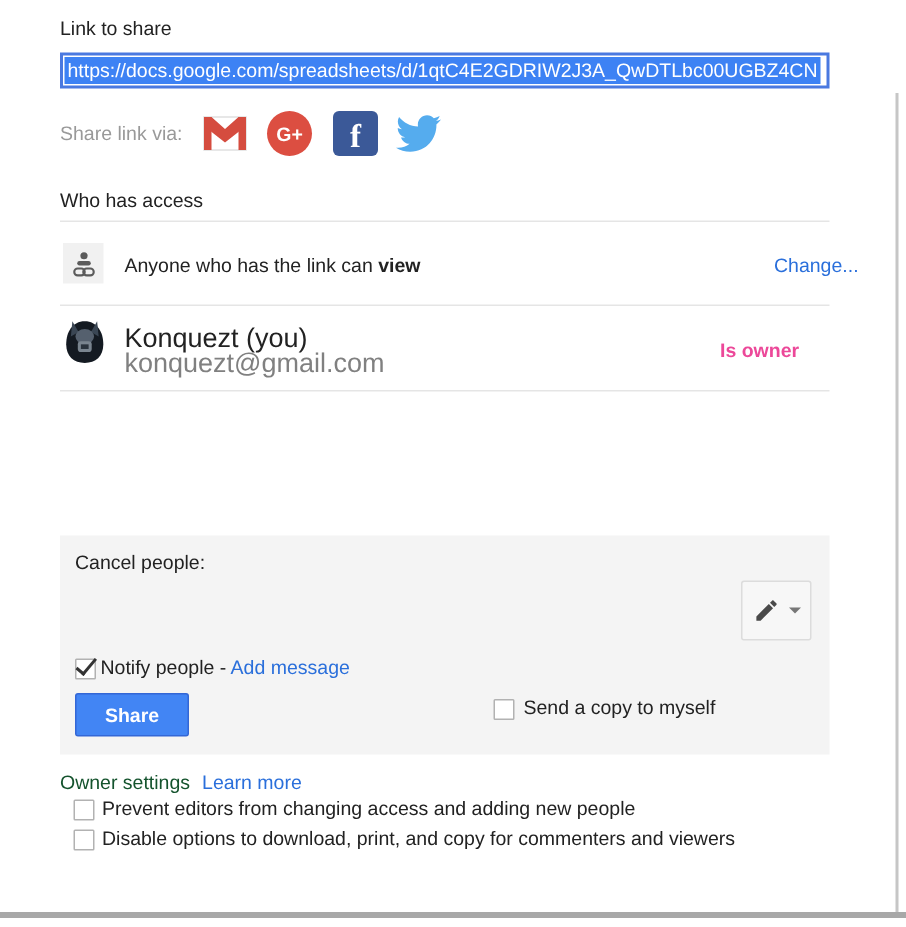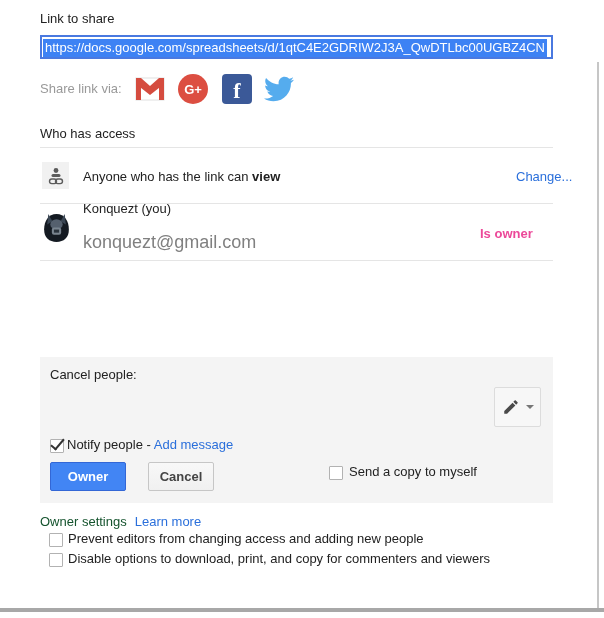--- a/index.html
+++ b/index.html
@@ -29,21 +29,21 @@
   .hr { position:absolute; left:40px; width:513px; height:1px; background:#e5e5e5; }
 
   
   .linkicon-box { position:absolute; left:42px; top:162px; width:27px; height:27px; background:#f1f1f1;
     display:flex; align-items:center; justify-content:center; }
   .row1-text { position:absolute; left:83px; top:169px; font-size:13px; }
   .row1-text b { font-weight:bold; }
   .change-link { position:absolute; left:468px; top:169px; font-size:13px; color:#2a6fdb; cursor:pointer;margin-left:48px; }
 
   .avatar { position:absolute; left:40px; top:211px; width:33px; height:33px; }
-  .user-name { position:absolute; left:83px; top:201px; font-size:13px; color:#222; }
+  .user-name { position:absolute; left:83px; top:215px; font-size:18px; color:#222; }
   .user-email { position:absolute; left:83px; top:232px; font-size:18px; color:#808080; }
   .owner-badge { position:absolute; left:480px; top:226px; font-size:13px; font-weight:bold; color:#ec4899; }
 
   
   .invite-panel { position:absolute; left:40px; top:357px; width:513px; height:146px; background:#f4f4f4; }
   .invite-label { position:absolute; left:10px; top:10px; font-size:13px; color:#222; }
   .invite-field { position:absolute; left:10px; top:30px; width:430px; height:40px; background:#fff;
     border:1px solid #d4d4d4; display:flex; align-items:center; padding:0 5px; cursor:text; }
   .chip { display:inline-flex; align-items:center; height:28px; background:#dcdcdc;
     border:1px solid #c3c3c3; border-radius:2px; padding:0 7px; font-size:13px; color:#333; gap:6px; }
@@ -153,22 +153,21 @@
       <svg width="18" height="18" viewBox="0 0 24 24">
         <path fill="#4a4a4a" d="M3 17.25V21h3.75L17.81 9.94l-3.75-3.75L3 17.25zM20.71 7.04c.39-.39.39-1.02 0-1.41l-2.34-2.34c-.39-.39-1.02-.39-1.41 0l-1.83 1.83 3.75 3.75 1.83-1.83z"></path>
       </svg>
       <span class="caret"></span>
     </div>
 
     <div class="notify-row">
       <span class="checkbox checked"></span><span class="lbltxt">Notify people</span><span> - </span><span class="link">Add message</span>
     </div>
 
-    <button class="send-btn">Owner</button>
-    <button class="cancel-btn">Cancel</button>
+    <button class="send-btn">Share</button>
 
     <div class="copy-row">
       <span class="checkbox"></span><span>Send a copy to myself</span>
     </div>
   </div>
 
   <div class="owner-row">
     <span class="gray">Owner settings</span><span class="link">Learn more</span>
   </div>
 

